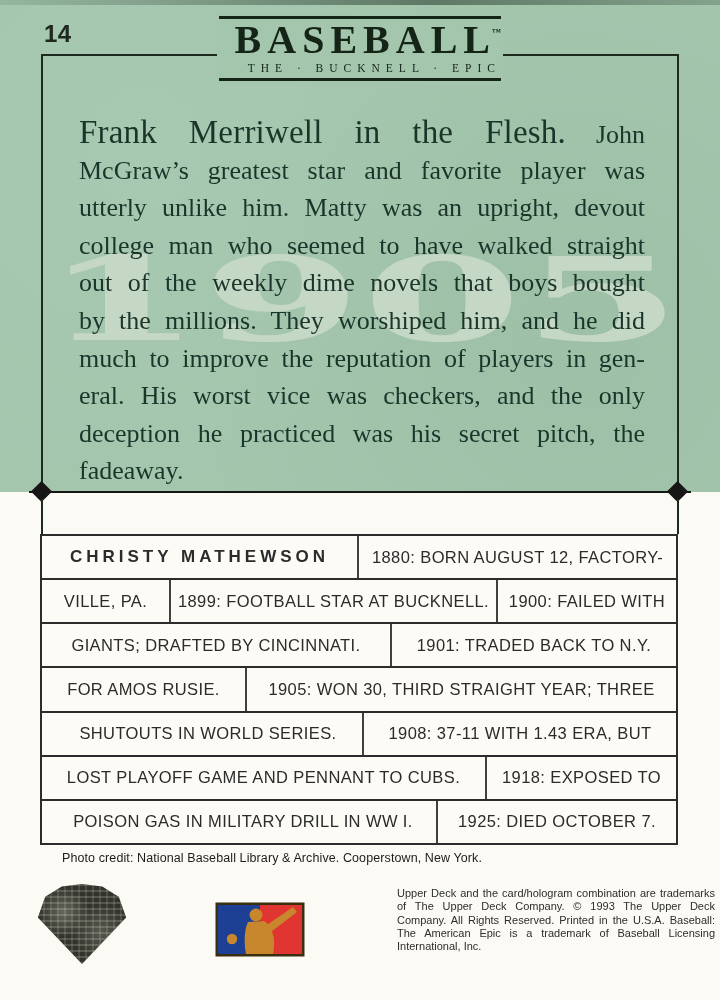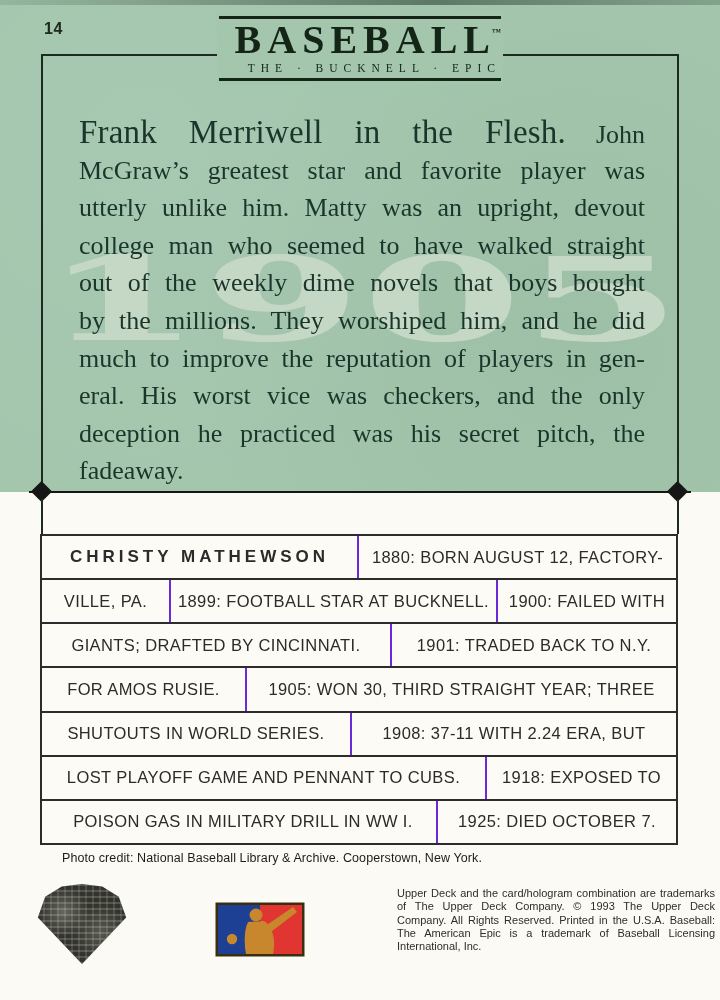--- a/index.html
+++ b/index.html
@@ -15,21 +15,21 @@
     background-image:
       radial-gradient(circle at 20% 30%, rgba(255,255,255,.05), transparent 55%),
       radial-gradient(circle at 80% 70%, rgba(0,40,20,.04), transparent 60%);
   }
   .scan-edge{
     position:absolute;left:0;top:0;width:720px;height:5px;
     background:linear-gradient(90deg, rgba(10,25,15,.10), rgba(10,25,15,.45) 60%, rgba(10,25,15,.20));
   }
   .card-number{
     position:absolute;left:44px;top:20px;
-    font-size:16px;font-weight:bold;color:#20291f;letter-spacing:.5px;
+    font-size:24px;font-weight:bold;color:#20291f;letter-spacing:.5px;
   }
   
   .fl{position:absolute;background:var(--frame-line,#1c2a20)}
   .frame-top{left:42px;top:54px;width:636px;height:2px}
   .frame-left{left:41px;top:54px;width:2px;height:438px}
   .frame-right{left:677px;top:54px;width:2px;height:438px}
   
   .brand{
     position:absolute;left:50%;top:12px;transform:translateX(-50%);
     width:282px;z-index:2;text-align:right;
@@ -70,21 +70,21 @@
   
   .timeline{
     position:absolute;left:40px;top:534px;width:638px;height:311px;
     border:2px solid #2c2c2c;display:flex;flex-direction:column;
     background:#fcfbf6;box-sizing:border-box;
   }
   .t-row{flex:1;display:flex;border-top:2px solid #2c2c2c;min-height:0}
   .t-row:first-child{border-top:none}
   .t-cell{
     display:flex;align-items:center;justify-content:center;
-    border-left:2px solid #6d28d9;box-sizing:border-box;
+    border-left:2px solid #404040;box-sizing:border-box;
     color:var(--table-ink,#2b2b2b);font-size:16.5px;letter-spacing:.4px;
     white-space:nowrap;overflow:hidden;
   }
   .t-cell:first-child{border-left:none}
   .t-cell.flex1{flex:1}
   .t-cell.bold{font-weight:bold;letter-spacing:4px;font-size:17px}
   
   .photo-credit{
     position:absolute;left:62px;top:851px;
     font-size:12.5px;color:#1c1c1c;letter-spacing:.1px;
@@ -160,22 +160,22 @@
     </div>
     <div class="t-row">
       <div class="t-cell" style="width: 348px;">GIANTS; DRAFTED BY CINCINNATI.</div>
       <div class="t-cell flex1">1901: TRADED BACK TO N.Y.</div>
     </div>
     <div class="t-row">
       <div class="t-cell" style="width: 203px;">FOR AMOS RUSIE.</div>
       <div class="t-cell flex1">1905: WON 30, THIRD STRAIGHT YEAR; THREE</div>
     </div>
     <div class="t-row">
-      <div class="t-cell" style="width: 308px;">SHUTOUTS IN WORLD SERIES.</div>
-      <div class="t-cell flex1">1908: 37-11 WITH 2.24 ERA, BUT</div>
+      <div class="t-cell" style="width: 308px; margin-left: 12px;">SHUTOUTS IN WORLD SERIES.</div>
+      <div class="t-cell flex1">1908: 37-11 WITH 1.43 ERA, BUT</div>
     </div>
     <div class="t-row">
       <div class="t-cell" style="width: 443px; border-radius: 8px;">LOST PLAYOFF GAME AND PENNANT TO CUBS.</div>
       <div class="t-cell flex1">1918: EXPOSED TO</div>
     </div>
     <div class="t-row">
       <div class="t-cell" style="width: 386px; margin-left: 8px;">POISON GAS IN MILITARY DRILL IN WW I.</div>
       <div class="t-cell flex1">1925: DIED OCTOBER 7.</div>
     </div>
   </div>

